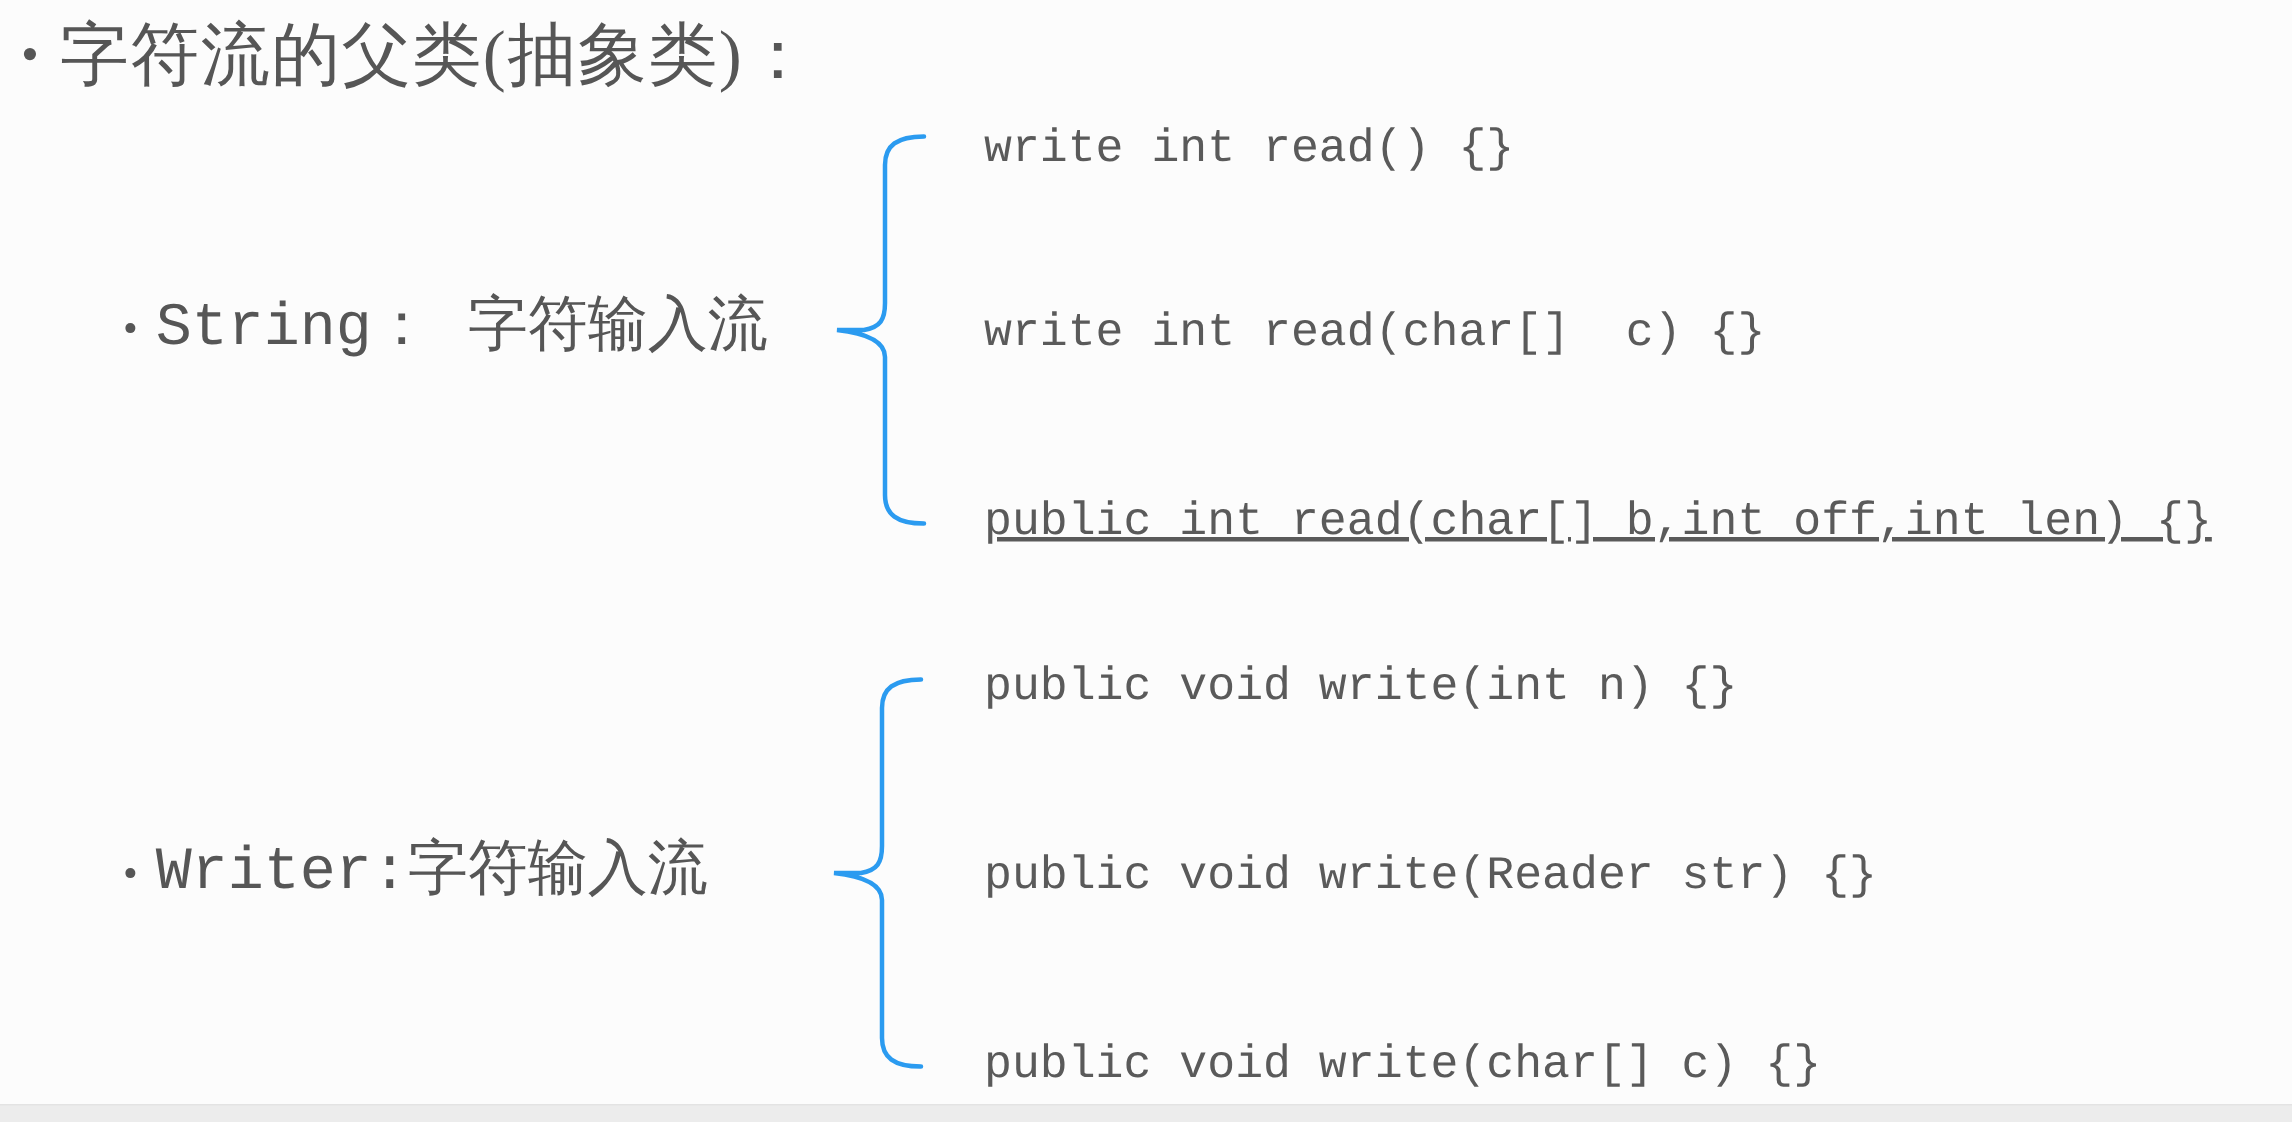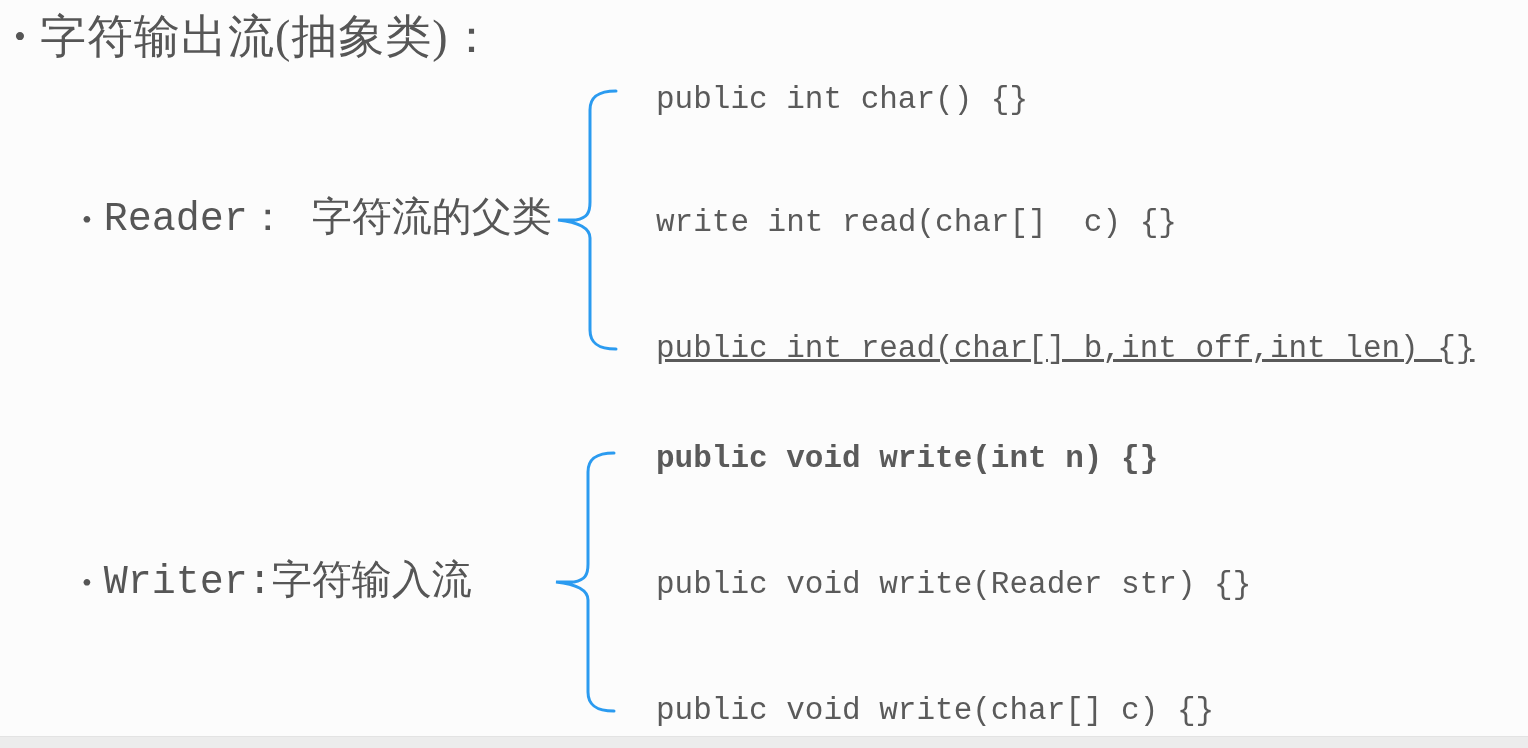--- a/index.html
+++ b/index.html
@@ -19,58 +19,58 @@
   .label-bullet{font-size:28px;line-height:46px;}
   .label-text{font-size:40px;line-height:46px;font-family:"Liberation Mono","DejaVu Sans Mono",monospace;}
   .reader-row{left:82px;top:197px;}
   .writer-row{left:82px;top:560px;}
   .code{
     position:absolute;left:656px;
     font-family:"Liberation Mono","DejaVu Sans Mono",monospace;
     font-size:31px;line-height:38px;color:#5a5a5a;white-space:pre;
   }
   .m0{top:81px;}  .m1{top:204px;} .m2{top:330px;text-decoration:underline;}
-  .m3{top:440px;font-weight:bold;} .m4{top:566px;} .m5{top:692px;}
+  .m3{top:440px;} .m4{top:566px;} .m5{top:692px;}
   .brace{position:absolute;width:66px;height:264px;}
   .brace-reader{left:554px;top:88px;}
   .brace-writer{left:552px;top:450px;}
   .footer-strip{
     position:absolute;left:0;bottom:0;width:1528px;height:11px;
     background:#ececec;border-top:1px solid #e3e3e3;
   }
 </style>
 </head>
 <body>
 
 <div class="stage">
 
   <div class="row title-row">
     <span class="title-bullet">•</span>
-    <span class="title-text">字符输出流(抽象类)：</span>
+    <span class="title-text">字符流的父类(抽象类)：</span>
   </div>
 
   <div class="row label-row reader-row">
     <span class="label-bullet">•</span>
-    <span class="label-text">Reader： 字符流的父类</span>
+    <span class="label-text">String： 字符输入流</span>
   </div>
 
   <div class="row label-row writer-row">
     <span class="label-bullet">•</span>
     <span class="label-text">Writer:字符输入流</span>
   </div>
 
   <svg class="brace brace-reader" viewBox="0 0 66 264">
     <path d="M 62 3 C 44 3 36 9 36 22 L 36 114 C 36 125 33 130 22 132 L 4 132 C 22 134 36 139 36 150 L 36 242 C 36 255 44 261 62 261" fill="none" stroke="#2b9bf0" stroke-width="3" stroke-linecap="round"></path>
   </svg>
 
   <svg class="brace brace-writer" viewBox="0 0 66 264">
     <path d="M 62 3 C 44 3 36 9 36 22 L 36 114 C 36 125 33 130 22 132 L 4 132 C 22 134 36 139 36 150 L 36 242 C 36 255 44 261 62 261" fill="none" stroke="#2b9bf0" stroke-width="3" stroke-linecap="round"></path>
   </svg>
 
-  <div class="code m0">public int char() {}</div>
+  <div class="code m0">write int read() {}</div>
   <div class="code m1">write int read(char[]  c) {}</div>
   <div class="code m2">public int read(char[] b,int off,int len) {}</div>
 
   <div class="code m3">public void write(int n) {}</div>
   <div class="code m4">public void write(Reader str) {}</div>
   <div class="code m5">public void write(char[] c) {}</div>
 
   <div class="footer-strip"></div>
 
 </div>

